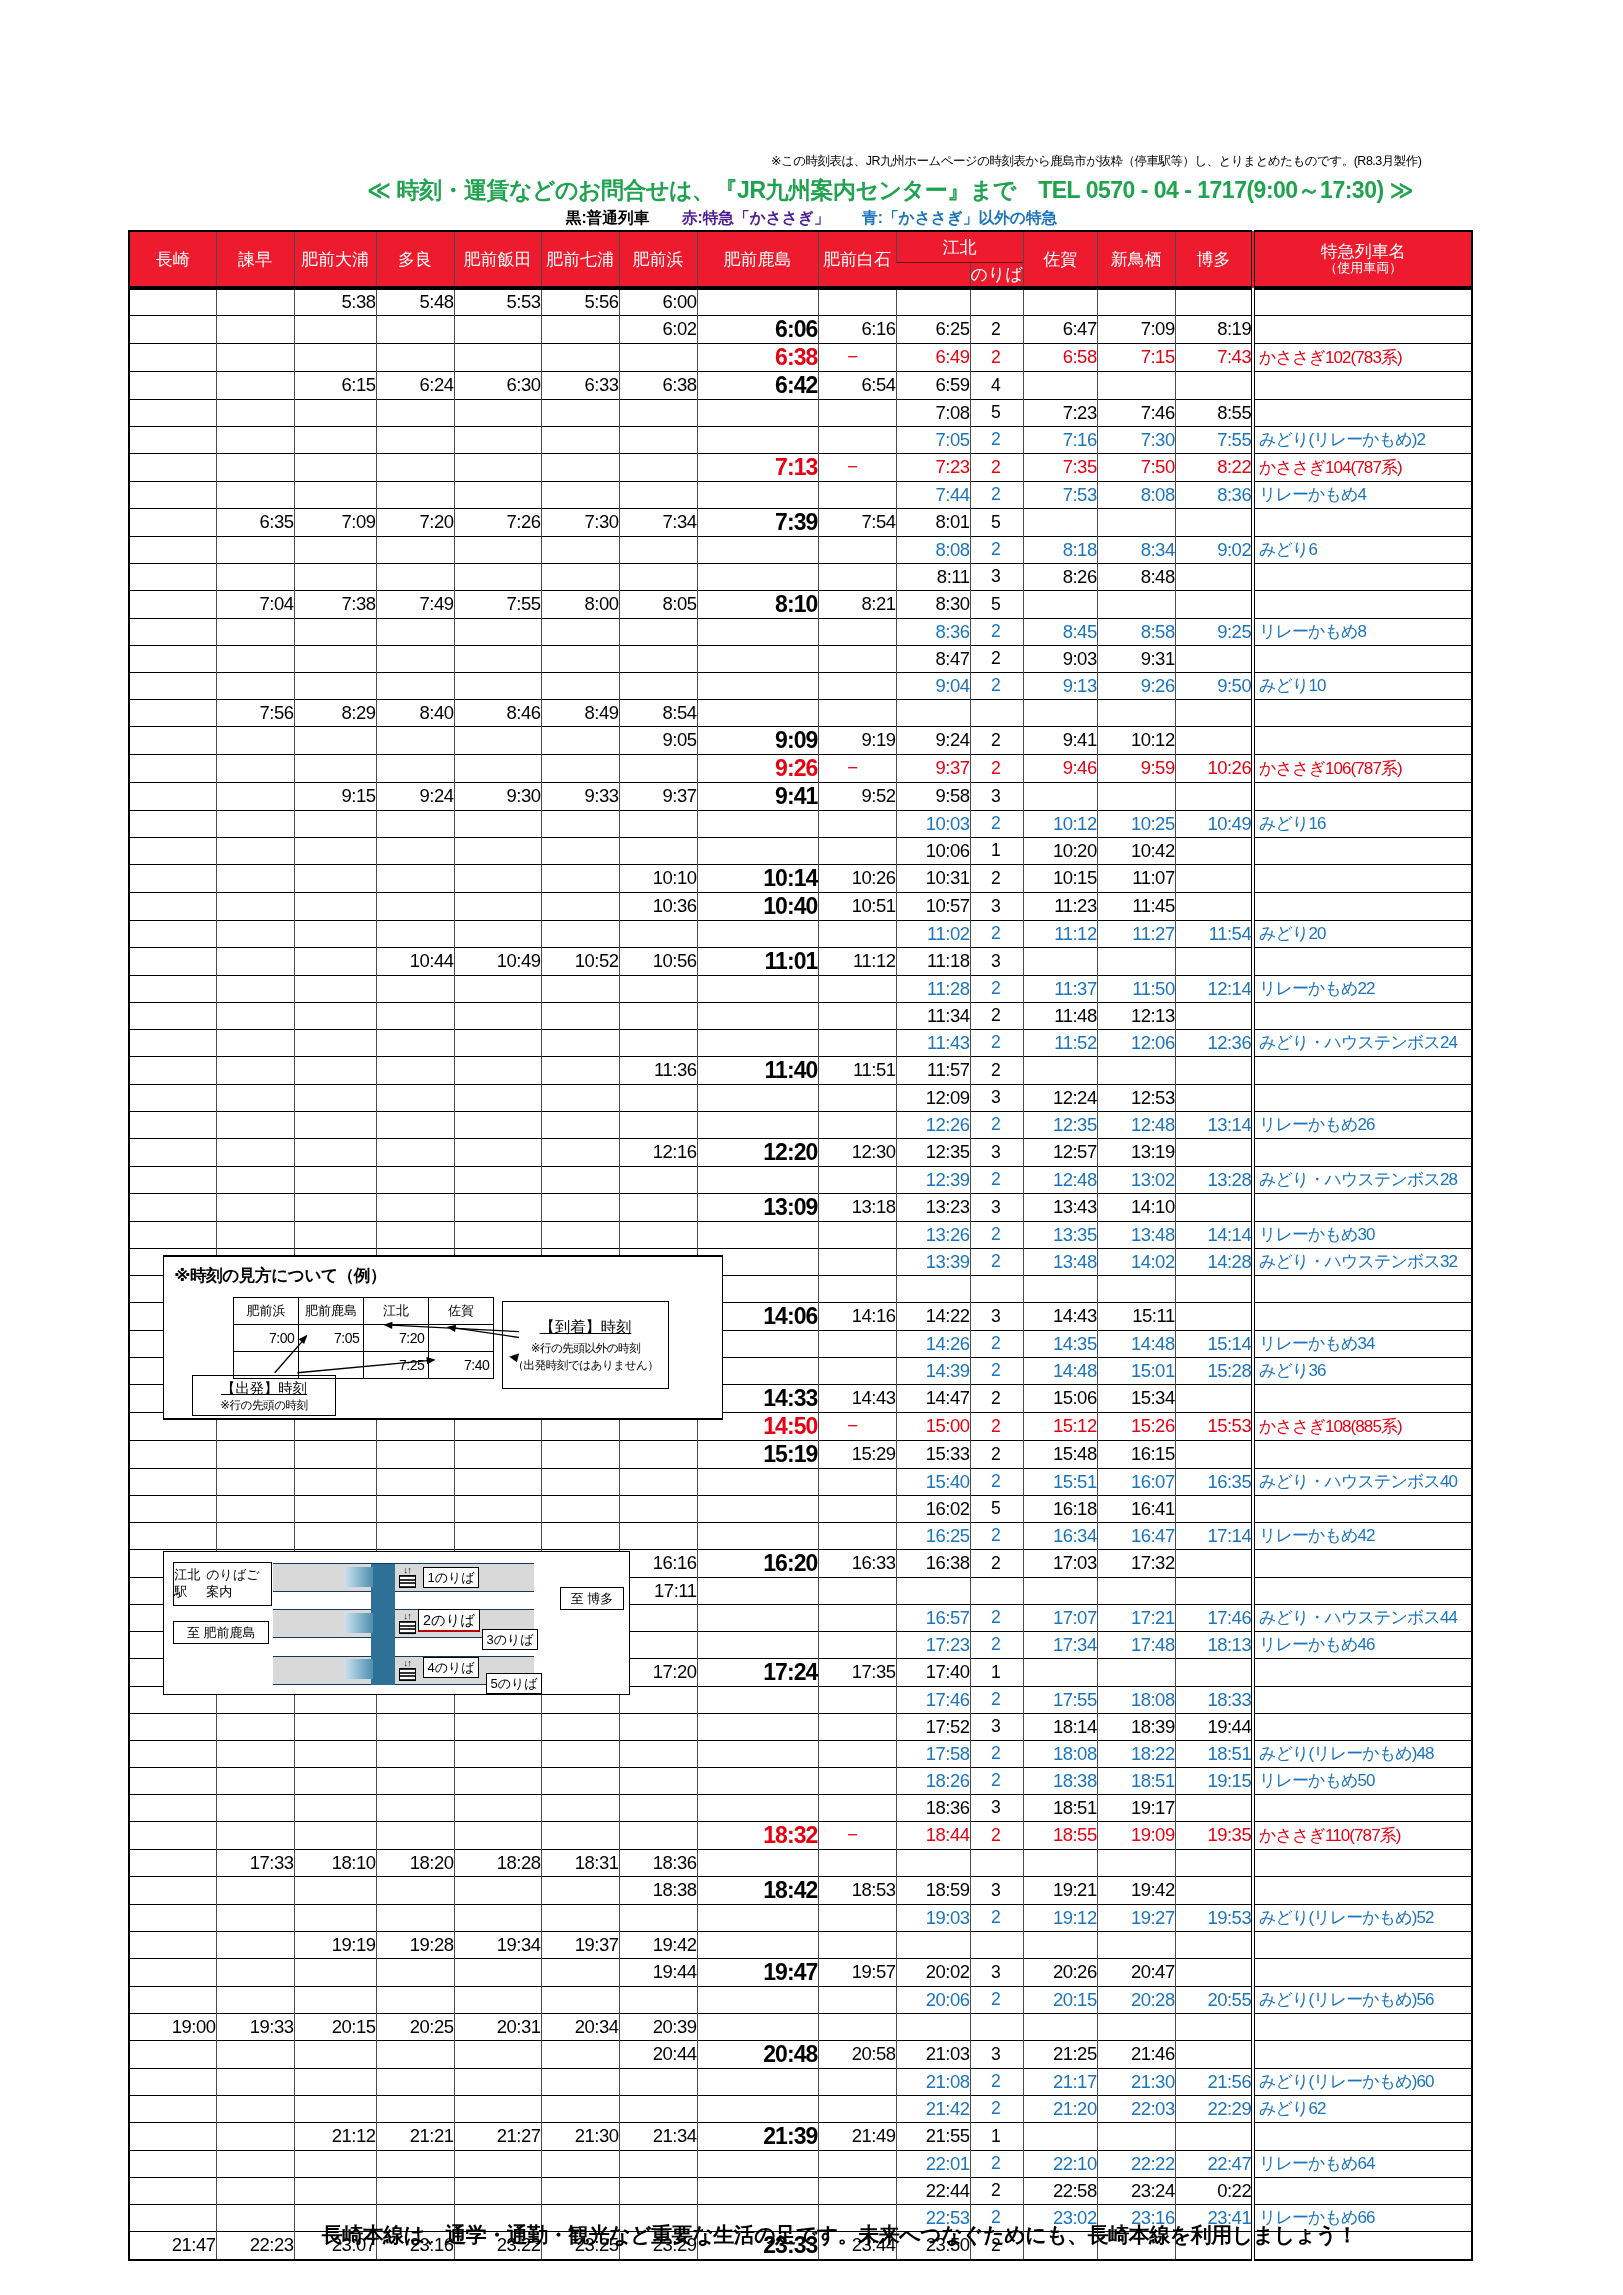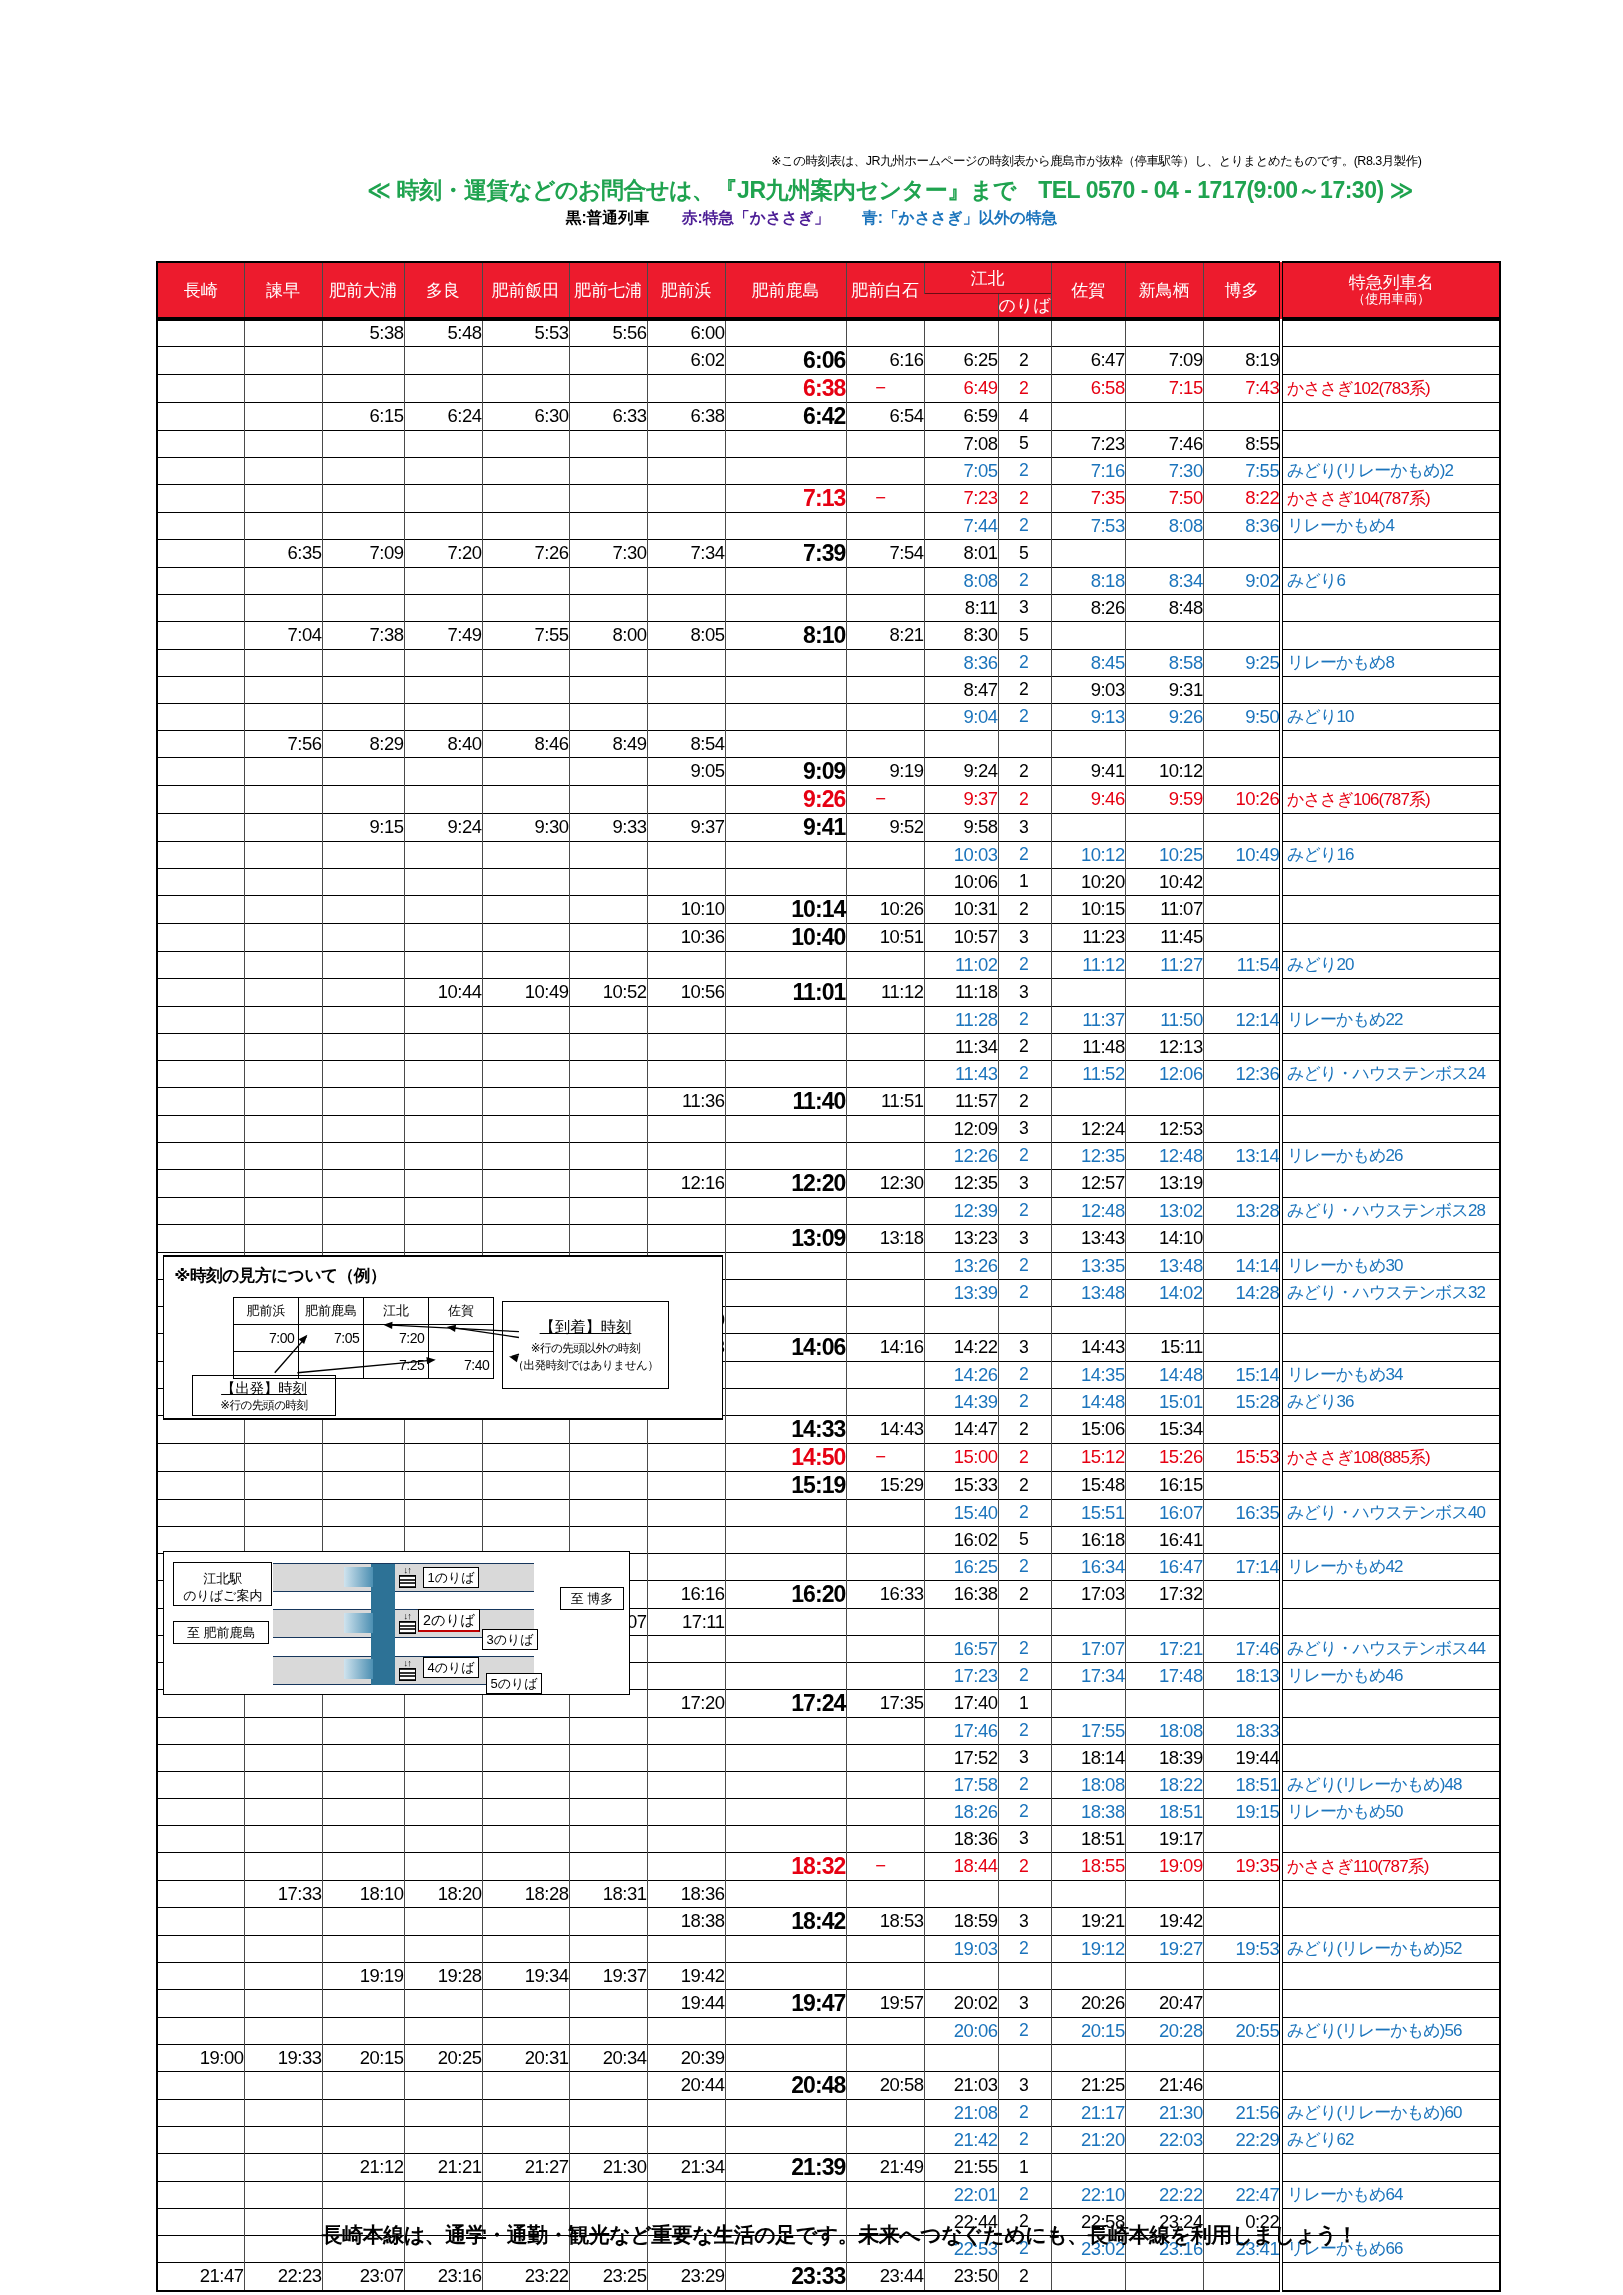--- a/index.html
+++ b/index.html
@@ -14,21 +14,21 @@
   .t-suffix{font-size:17.6px;letter-spacing:-0.5px;}
   .headnote{position:absolute;left:771px;top:153px;font-size:12.5px;letter-spacing:-0.5px;white-space:nowrap;}
   .contact{position:absolute;left:0;top:175px;width:1623px;text-align:center;padding-left:157px;box-sizing:border-box;
            font-size:23px;font-weight:bold;color:#1fa34f;letter-spacing:-0.5px;white-space:nowrap;}
   .legend{position:absolute;left:0;top:208px;width:1623px;text-align:center;font-size:15.7px;font-weight:bold;white-space:nowrap;}
   .legend .lg-black{color:#000;margin-right:28px;}
   .legend .lg-red{color:#4c1d95;margin-right:28px;}
   .legend .lg-blue{color:#1b74bc;}
 
   
-  .tablewrap{position:absolute;left:156px;top:230px;margin-top:31px;}
+  .tablewrap{position:absolute;left:128px;top:230px;}
   table.tt{border-collapse:collapse;table-layout:fixed;border:2.3px solid #000;background:#fff;}
   table.tt th,table.tt td{padding:0;white-space:nowrap;overflow:visible;}
   table.tt thead th{background:#ed1b2d;color:#fff;font-weight:normal;font-size:17px;text-align:center;vertical-align:middle;}
   table.tt thead{border-bottom:4.2px solid #000;}
   tr.h1 th{height:30px;}
   tr.h2 th{height:22px;}
   th.kashima{font-size:23px;font-weight:bold;}
   th.kohoku{font-size:18.5px;}
   th.kh-empty{border-top:0.9px solid rgba(0,0,0,.55);}
   th.noriba-h{border-top:0.9px solid rgba(0,0,0,.55);font-size:12px;text-align:right;padding-right:3.7px;}
@@ -59,21 +59,21 @@
   .departbox{position:absolute;left:28px;top:118px;width:144px;height:41px;border:1.4px solid #000;box-sizing:border-box;
              display:flex;flex-direction:column;justify-content:center;align-items:center;}
   .departbox .bt{font-size:14.3px;text-decoration:underline;}
   .departbox .bn{font-size:11.6px;letter-spacing:-0.5px;}
   .howto-arrows{position:absolute;left:0;top:0;width:100%;height:100%;pointer-events:none;}
 
   
   .pguide{position:absolute;left:163px;top:1551px;width:467px;height:144px;background:#fff;border:1.9px solid #000;
           z-index:5;box-sizing:border-box;}
   .pg-title{position:absolute;left:9.3px;top:10.2px;width:99px;height:44px;border:1.4px solid #000;box-sizing:border-box;
-            display:flex;flex-direction:column;justify-content:flex-end;align-items:center;font-size:13px;line-height:1.3;}
+            display:flex;justify-content:space-between;align-items:center;font-size:13px;line-height:1.3;}
   .pg-left{position:absolute;left:9.3px;top:69px;width:96px;height:23px;border:1.4px solid #000;box-sizing:border-box;
            display:flex;justify-content:center;align-items:center;font-size:13px;}
   .pg-right{position:absolute;left:396px;top:35px;width:64px;height:23px;border:1.4px solid #000;box-sizing:border-box;
             display:flex;justify-content:center;align-items:center;font-size:13px;}
   .platform{position:absolute;left:109px;width:261px;height:29px;background:#d9d9d9;
             border-top:1.4px solid #16365c;border-bottom:1.4px solid #16365c;box-sizing:border-box;}
   .p1{top:11px;} .p2{top:57px;} .p3{top:104px;}
   .bridge{position:absolute;left:207px;top:12px;width:24px;height:121px;background:#2d7296;}
   .stub{position:absolute;left:180px;width:29px;height:20.4px;background:linear-gradient(90deg,#cfe3ee,#4c8fb2);}
   .s1{top:15px;} .s2{top:61px;} .s3{top:107px;}

